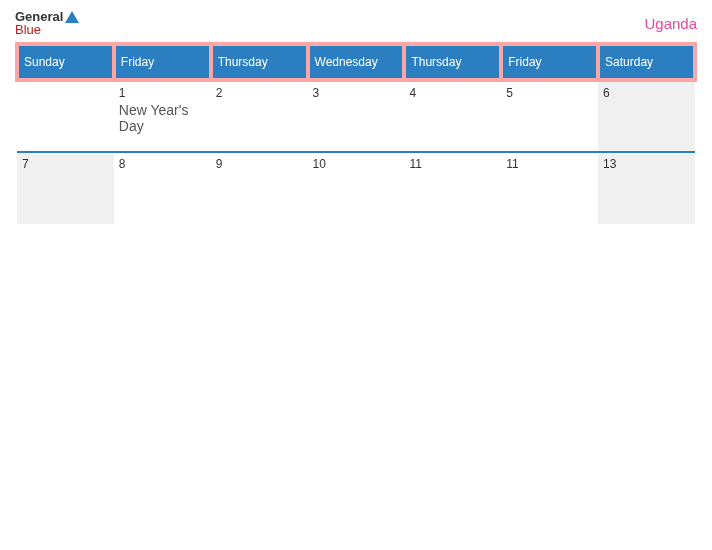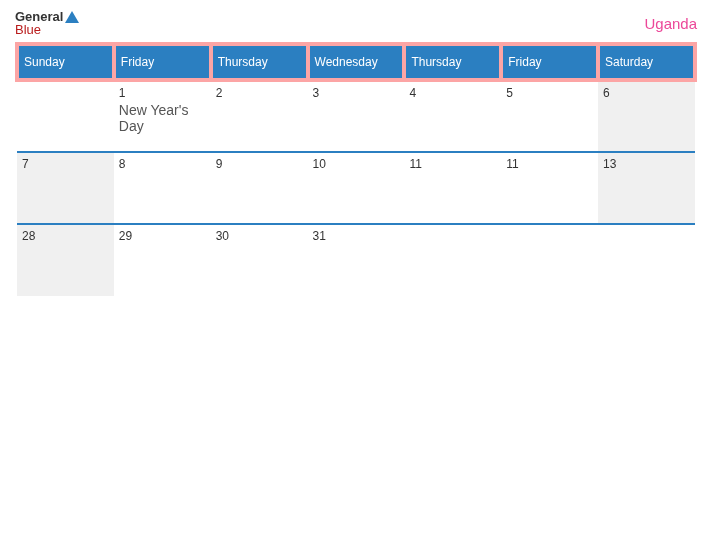--- a/index.html
+++ b/index.html
@@ -181,32 +181,15 @@
           <td>
             <span class="day-num">11</span>
           </td>
           <td>
             <span class="day-num">11</span>
           </td>
           <td class="weekend-cell">
             <span class="day-num">13</span>
           </td>
         </tr>
-        <tr>
-          <td class="weekend-cell">
-            <span class="day-num">28</span>
-          </td>
-          <td>
-            <span class="day-num">29</span>
-          </td>
-          <td>
-            <span class="day-num">30</span>
-          </td>
-          <td>
-            <span class="day-num">31</span>
-          </td>
-          <td class="empty-cell" style="background: rgb(255, 255, 255); border-top: 2px solid rgb(43, 127, 193);"></td>
-          <td class="empty-cell" style="background: rgb(255, 255, 255); border-top: 2px solid rgb(43, 127, 193);"></td>
-          <td class="empty-cell" style="background: rgb(255, 255, 255); border-top: 2px solid rgb(43, 127, 193);"></td>
-        </tr>
       </tbody>
   </table>
 </div>
 
 </body></html>

